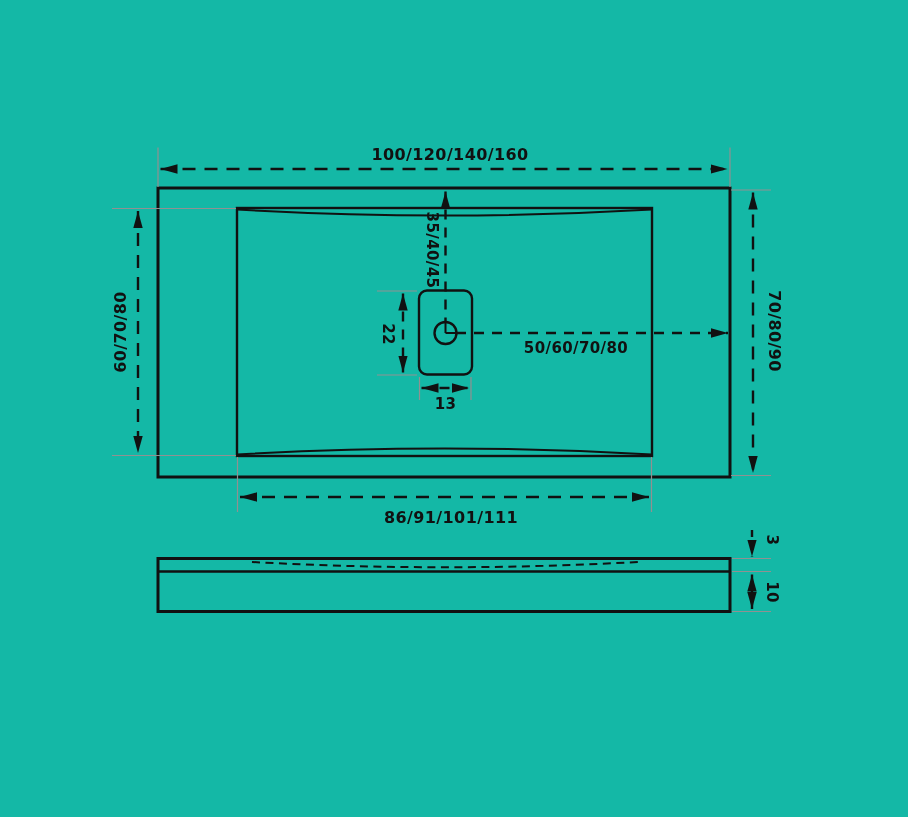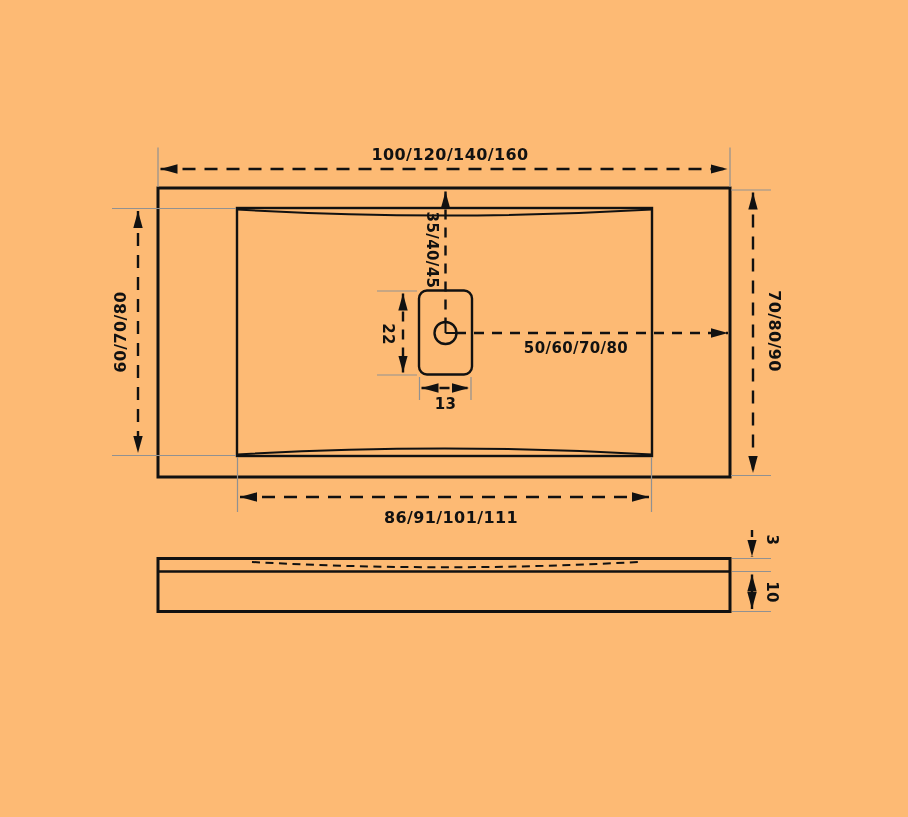--- a/index.html
+++ b/index.html
@@ -1,16 +1,16 @@
 <!DOCTYPE html>
 <html><head>
 <meta charset="utf-8">
 <style>
   html,body{margin:0;padding:0;background:#ffffff;}
-  .canvas{position:relative;width:908px;height:817px;background:#fdba74;overflow:hidden;
+  .canvas{position:relative;width:908px;height:817px;background:#14b8a6;overflow:hidden;
           font-family:"DejaVu Sans", sans-serif;}
   svg{position:absolute;left:0;top:0;}
   .ln{stroke:#111111;fill:none;}
   .w3{stroke-width:3;}
   .w25{stroke-width:2.4;}
   .w2{stroke-width:2;}
   .dash{stroke-dasharray:13 9;}
   .dashsm{stroke-dasharray:10 8;}
   .ext{stroke:#919191;stroke-width:1.2;fill:none;}
   .lbl{font-family:"DejaVu Sans", sans-serif;font-weight:bold;font-size:16px;

